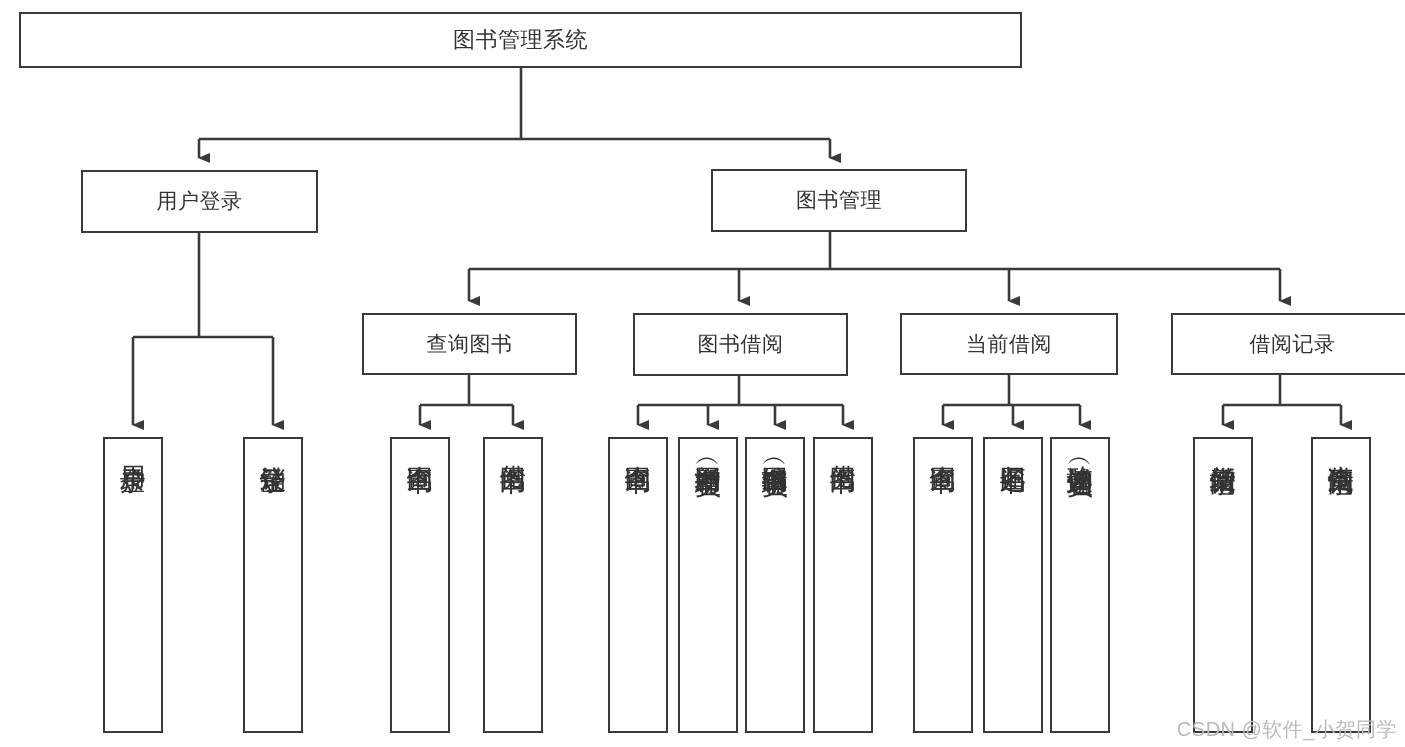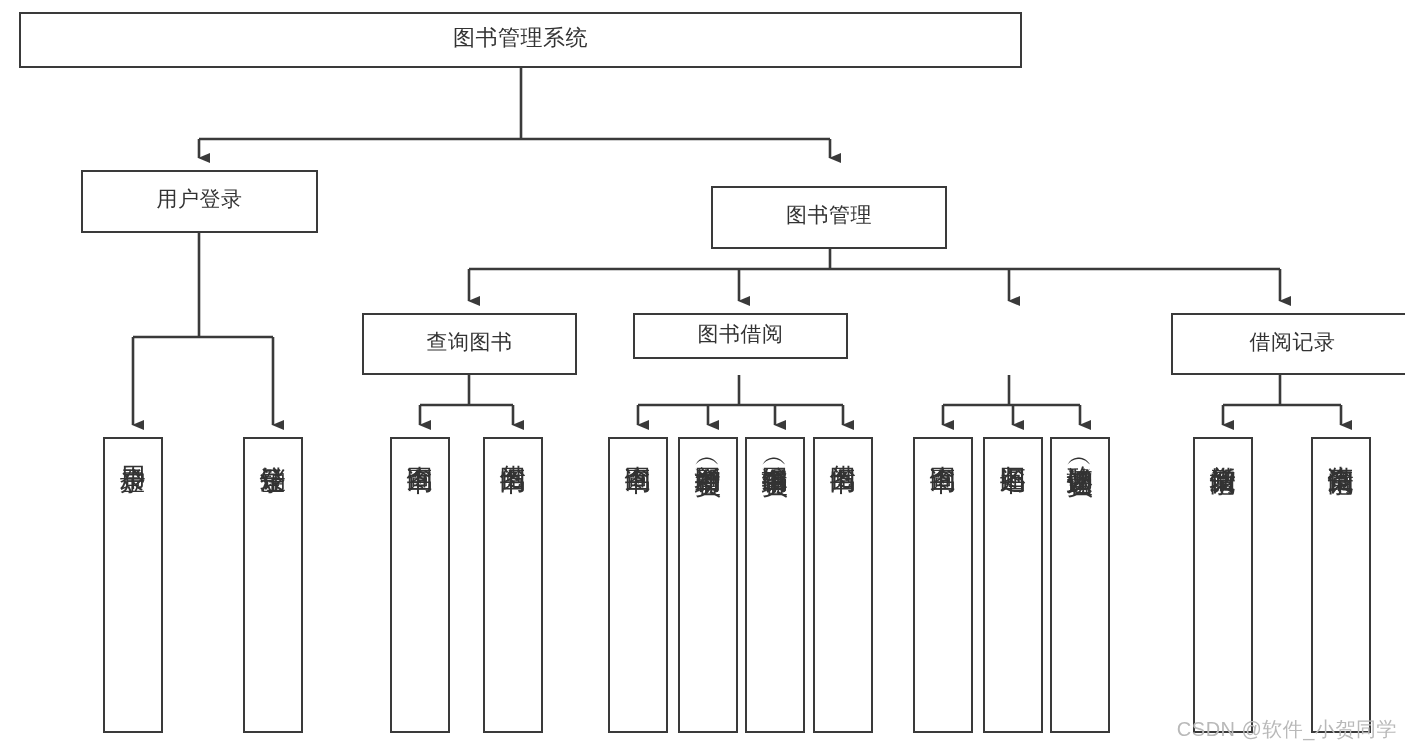--- a/index.html
+++ b/index.html
@@ -35,21 +35,20 @@
     display:block;
     text-align:center;
     line-height:1.18;
     color:#333333;
     letter-spacing:0.5px;
   }
   
   .h-node .lbl{
     font-size:21px;
     white-space:nowrap;
-    font-family:Liberation Mono, monospace;
   }
   #n-root .lbl{font-size:22px;}
   
   .v-node{
     align-items:flex-start;
     padding-top:6px;
   }
   .v-node .lbl{
     writing-mode:vertical-rl;
     text-orientation:upright;
@@ -125,32 +124,35 @@
   </svg>
 
   <div class="node h-node" id="n-root" style="left:19px;top:12px;width:1003px;height:56px;">
     <span class="lbl">图书管理系统</span>
   </div>
 
   <div class="node h-node" style="left:81px;top:170px;width:237px;height:63px;">
     <span class="lbl">用户登录</span>
   </div>
 
-  <div class="node h-node" style="left:711px;top:186px;width:236px;height:63px;">
+  <div class="node h-node" style="left:711px;top:169px;width:256px;height:63px;">
     <span class="lbl">图书管理</span>
   </div>
 
   <div class="node h-node" style="left:362px;top:313px;width:215px;height:62px;">
     <span class="lbl">查询图书</span>
   </div>
 
-  <div class="node h-node" style="left:633px;top:313px;width:215px;height:46px;">
+  <div class="node h-node" style="left:633px;top:313px;width:215px;height:63px;">
     <span class="lbl">图书借阅</span>
   </div>
 
+  <div class="node h-node" style="left:900px;top:313px;width:218px;height:62px;">
+    <span class="lbl">当前借阅</span>
+  </div>
 
   <div class="node h-node" style="left:1171px;top:313px;width:243px;height:62px;">
     <span class="lbl">借阅记录</span>
   </div>
 
   <div class="node v-node" style="left:103px;top:437px;width:60px;height:296px;">
     <span class="lbl">用户登录</span>
   </div>
 
   <div class="node v-node" style="left:243px;top:437px;width:60px;height:296px;">

